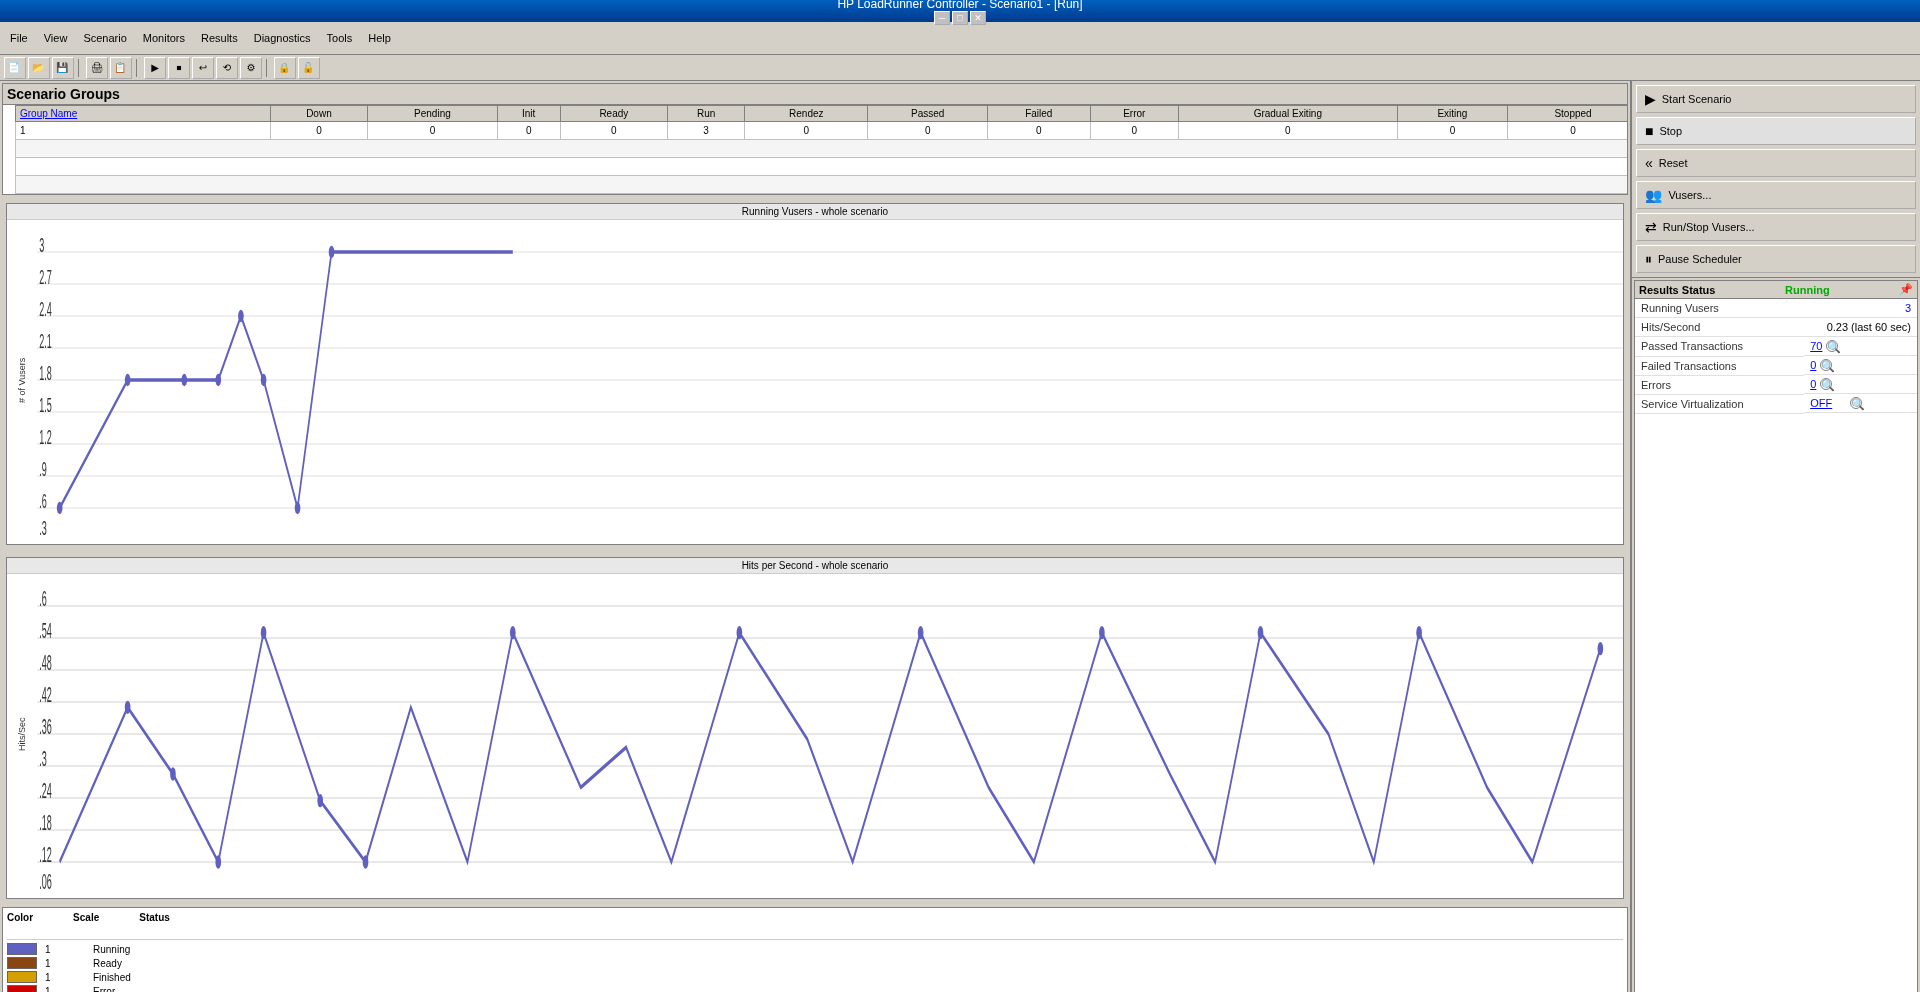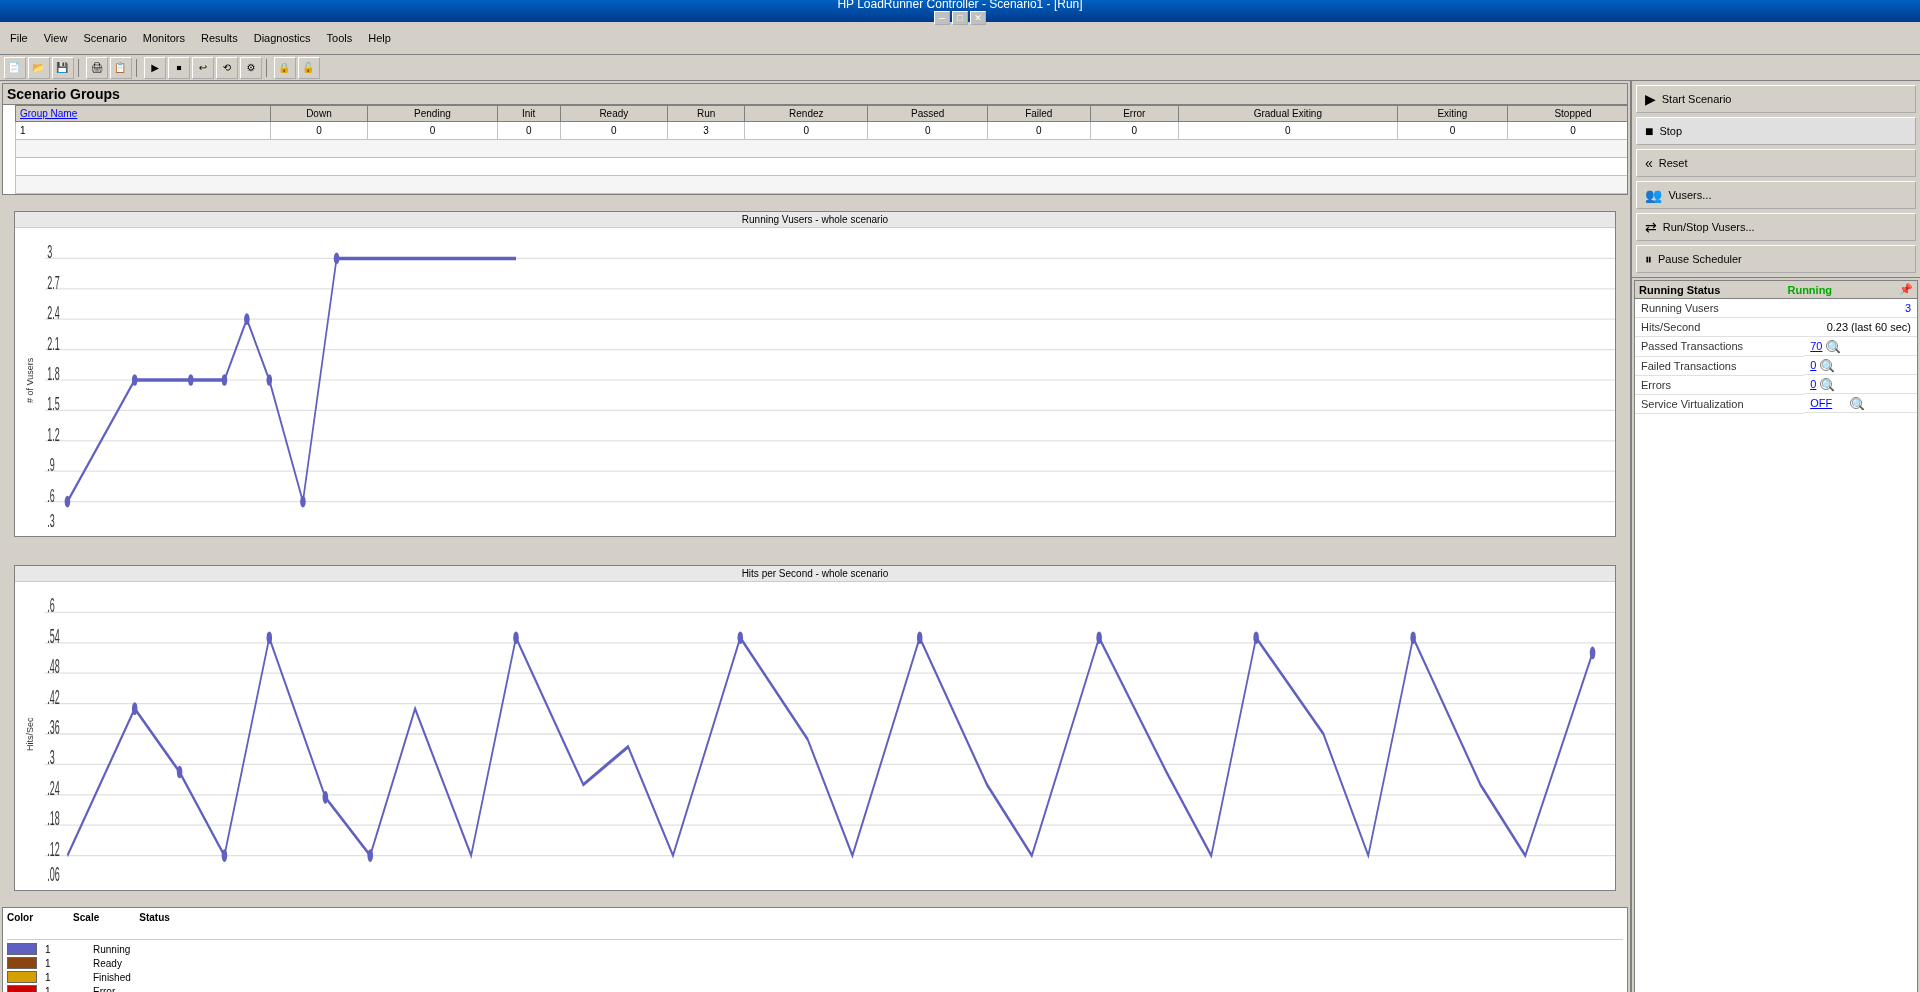--- a/index.html
+++ b/index.html
@@ -119,21 +119,21 @@
     
     .charts-area {
       flex: 1;
       display: flex;
       flex-direction: column;
       overflow: hidden;
     }
 
     .chart-container {
       border: 1px solid #808080;
-      margin: 14px;
+      margin: 6px;
       background: white;
       flex: 1;
       position: relative;
     }
     .chart-title {
       text-align: center;
       font-size: 10px;
       padding: 2px;
       background: #e8e8e8;
       border-bottom: 1px solid #ccc;
@@ -540,21 +540,21 @@
         <span>Run/Stop Vusers...</span>
       </button>
       <button class="ctrl-btn">
         <span class="icon">⏸</span>
         <span>Pause Scheduler</span>
       </button>
     </div>
 
     <div class="status-panel">
       <div class="status-title-bar">
-        <span class="status-title">Running Status</span>
+        <span class="status-title">Results Status</span>
         <span class="status-running">Running</span>
         <span style="cursor:pointer;">📌</span>
       </div>
       <table class="status-table">
         <tbody>
           <tr>
             <td>Running Vusers</td>
             <td>
               <span class="status-val-blue">3</span>
             </td>

